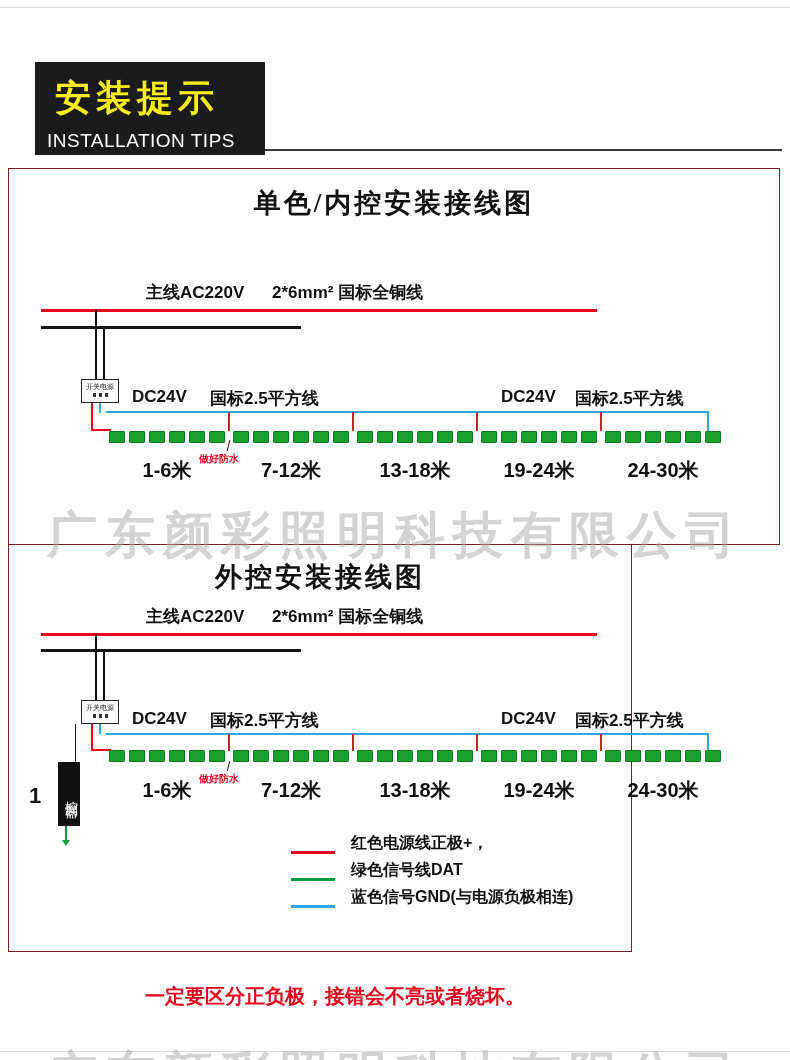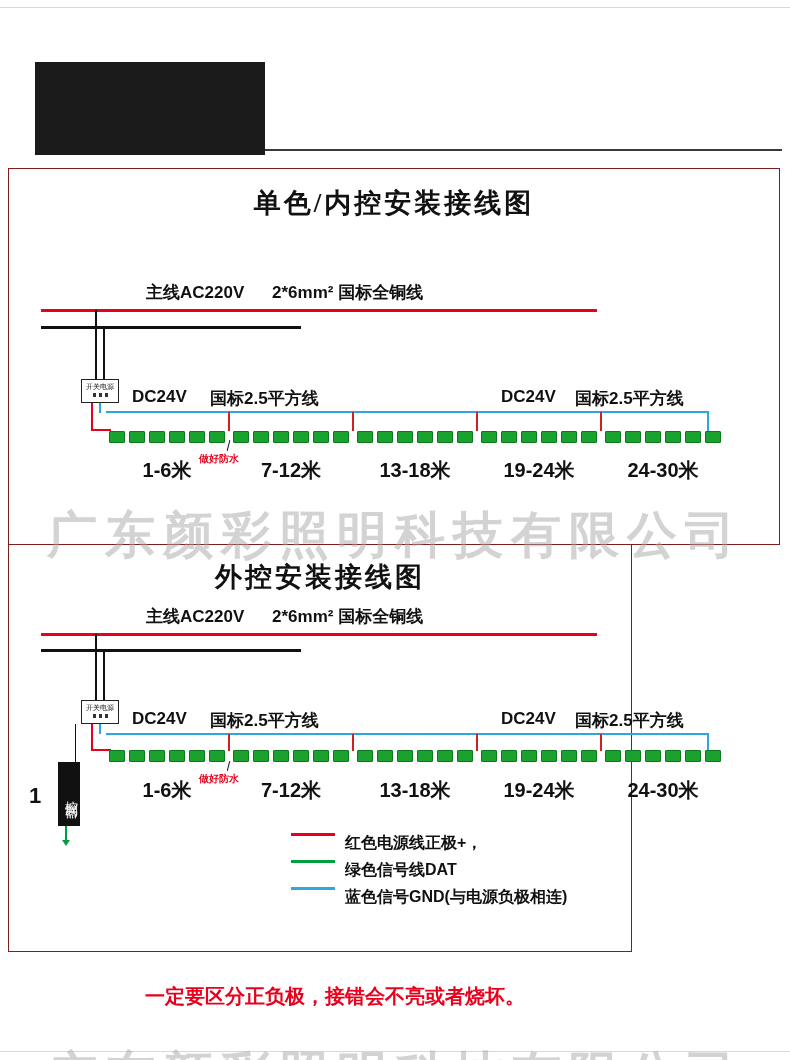--- a/index.html
+++ b/index.html
@@ -50,37 +50,39 @@
   .tick { position:absolute; width:1px; background:#111; transform:rotate(14deg); }
   .d-note { position:absolute; left:0; width:100%; text-align:center; font-weight:700; font-size:19px; }
 
   .controller { position:absolute; width:22px; height:64px; background:#111; color:#fff;
                 writing-mode:vertical-rl; text-orientation:upright; font-size:13px;
                 letter-spacing:3px; text-align:center; }
   .ctrl-num { position:absolute; font-size:22px; font-weight:700; }
   .ctrl-arrow { position:absolute; width:0; height:0; border-left:4px solid transparent;
                 border-right:4px solid transparent; border-top:6px solid #009f3c; }
 
-  .legend-row { position:absolute; display:flex; align-items:flex-start; gap:10px; }
+  .legend-row { position:absolute; display:flex; align-items:flex-end; gap:16px; }
   .legend-swatch { width:44px; height:3px; }
   .legend-label { font-weight:700; font-size:16px; white-space:nowrap; }
 
   .watermark { position:absolute; left:0; width:790px; text-align:center; z-index:5;
                font-family:"Liberation Serif", serif; font-size:50px; font-weight:700;
                letter-spacing:8px; color:rgba(168,168,168,0.5); pointer-events:none; white-space:nowrap; }
 
   .footer-note { position:absolute; left:145px; top:980px; color:#e8001c; font-size:20px;
                  line-height:1.6; font-weight:600; font-family:"Liberation Serif", serif; }
 </style>
 </head>
 <body>
 
 <div class="hr-sep" style="top:7px"></div>
 
 <div class="header-box">
+  <div class="header-title">安装提示</div>
+  <div class="header-sub">INSTALLATION TIPS</div>
 </div>
 <div class="header-line"></div>
 
 <div class="diagram" id="d1">
   <div class="d-title">单色/内控安装接线图</div>
 
   <span class="lbl" style="left:137px;top:112px">主线AC220V</span>
   <span class="lbl" style="left:263px;top:112px">2*6mm² 国标全铜线</span>
 
   <div class="line red-main" style="left:32px;top:140px;width:556px"></div>

